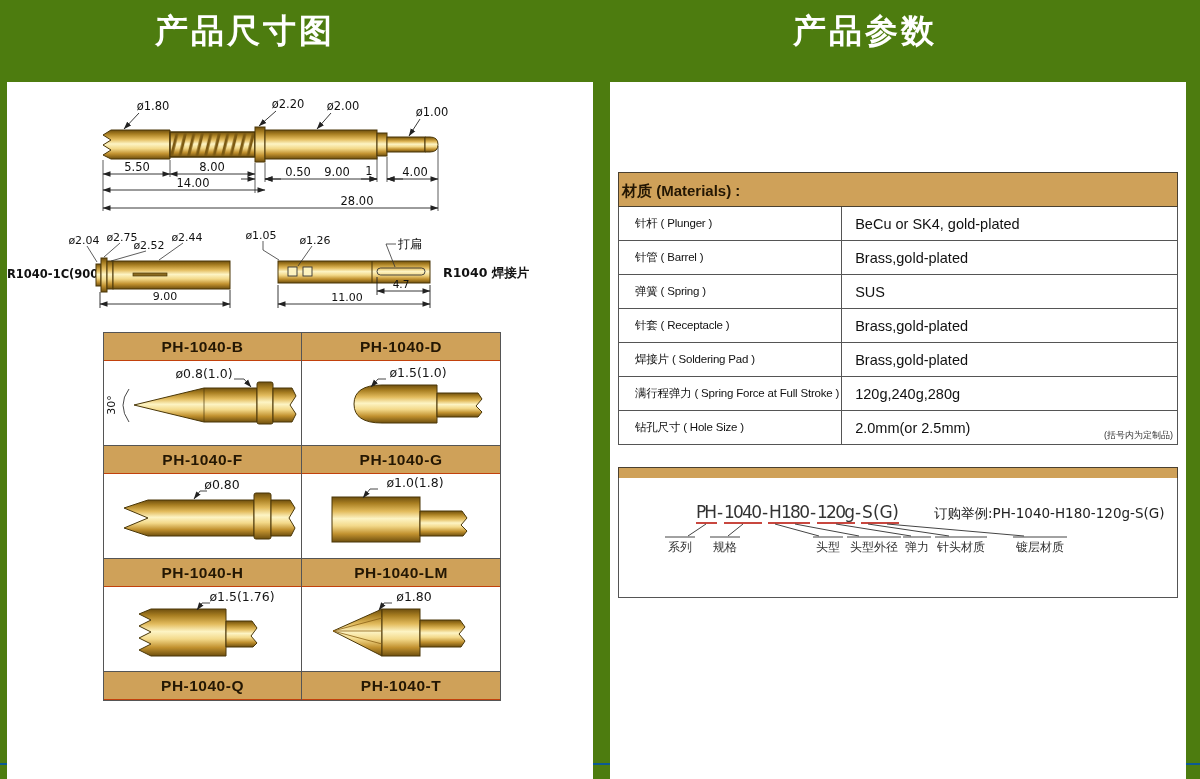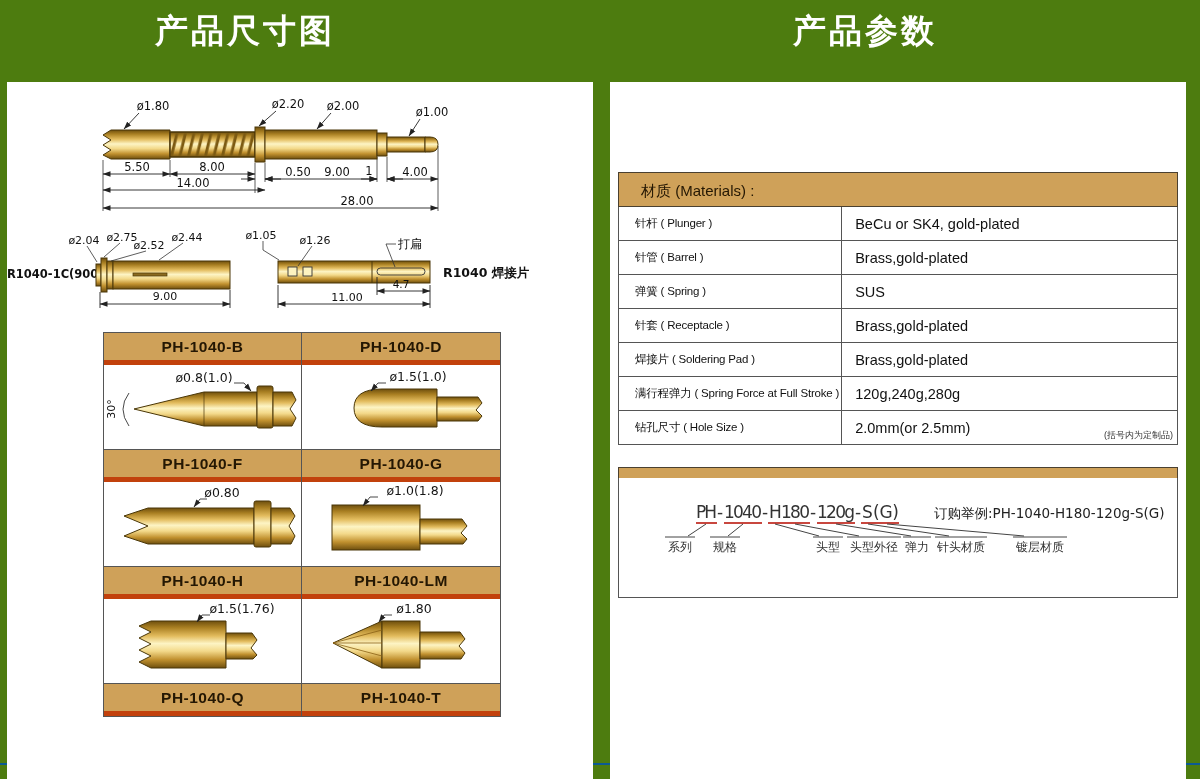--- a/index.html
+++ b/index.html
@@ -15,28 +15,28 @@
   .bottom-edge{position:absolute;left:0;top:763px;width:1200px;height:2px;background:#0b5a94;}
   svg{font-family:"DejaVu Sans","Liberation Sans",sans-serif;display:block;}
   .draw-top{position:absolute;left:0;top:2px;}
   .draw-mid{position:absolute;left:0;top:146px;}
   
   .vgrid{position:absolute;left:96px;top:250px;width:398px;border:1px solid #555;
          box-sizing:border-box;background:#fff;}
   .vrow{display:flex;}
   .vcell{width:50%;box-sizing:border-box;}
   .vcell.first{border-right:1px solid #555;}
-  .vhead{height:27px;line-height:27px;background:#cfa159;border-bottom:5px solid #c2410c;
+  .vhead{height:27px;line-height:27px;background:#cfa159;border-bottom:1px solid #c2410c;
          text-align:center;font-size:15.5px;font-weight:600;color:#241703;letter-spacing:.5px;}
   .vrow:not(.last) .vdraw{border-bottom:1px solid #555;}
   .vdraw{height:84px;background:#fff;}
   
   .mat{position:absolute;left:8px;top:90px;width:560px;}
   .bar-head{height:35px;line-height:35px;background:#cfa159;border:1px solid #4d4checker333;
-         border:1px solid #4a4030;padding-left:22px;font-size:15px;font-weight:normal;
+         border:1px solid #4a4030;padding-left:3px;font-size:15px;font-weight:bold;
          color:#241703;box-sizing:border-box;}
   .mat-row{display:flex;height:34px;border:1px solid #555;border-top:none;box-sizing:border-box;}
   .mat-label{width:40%;border-right:1px solid #555;display:flex;align-items:center;
              padding-left:16px;font-size:11.5px;letter-spacing:-.2px;color:#111;
              box-sizing:border-box;white-space:nowrap;overflow:hidden;}
   .mat-value{flex:1;display:flex;align-items:center;padding-left:13px;font-size:14.5px;
              color:#111;position:relative;white-space:nowrap;}
   .mat-note{position:absolute;right:4px;bottom:2px;font-size:9px;color:#333;}
   
   .pt-head{position:absolute;left:8px;top:385px;width:560px;}

